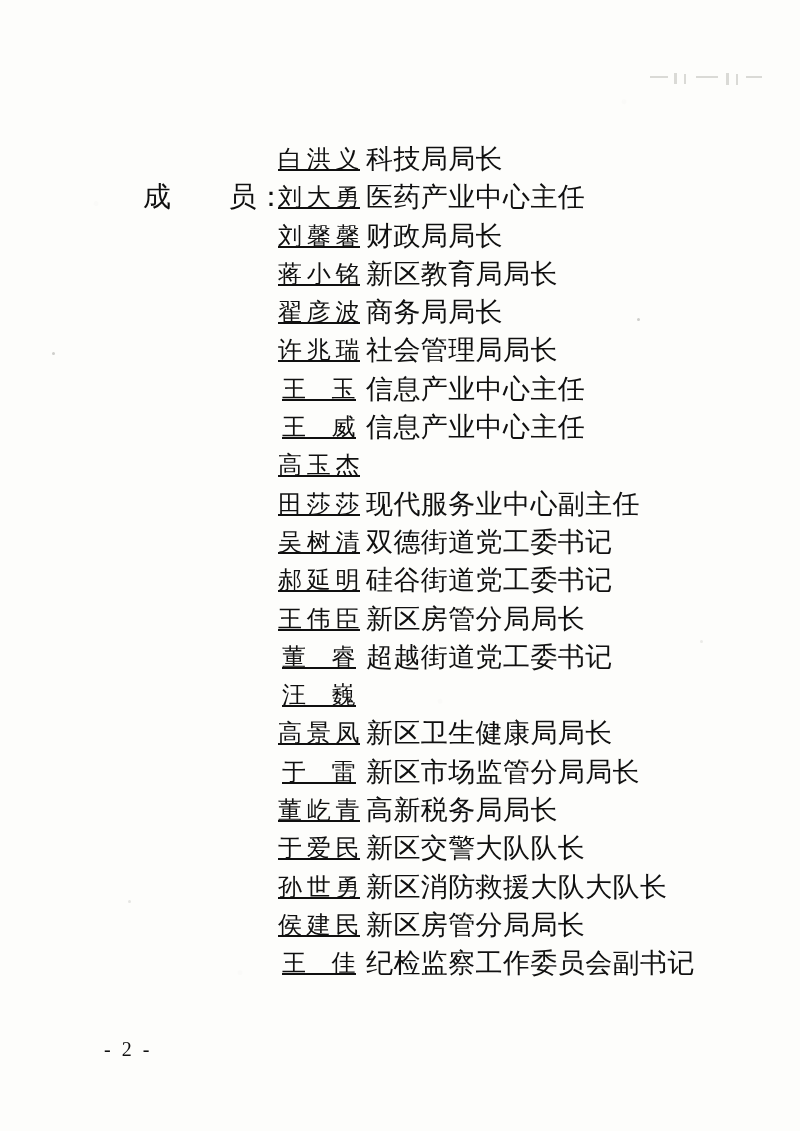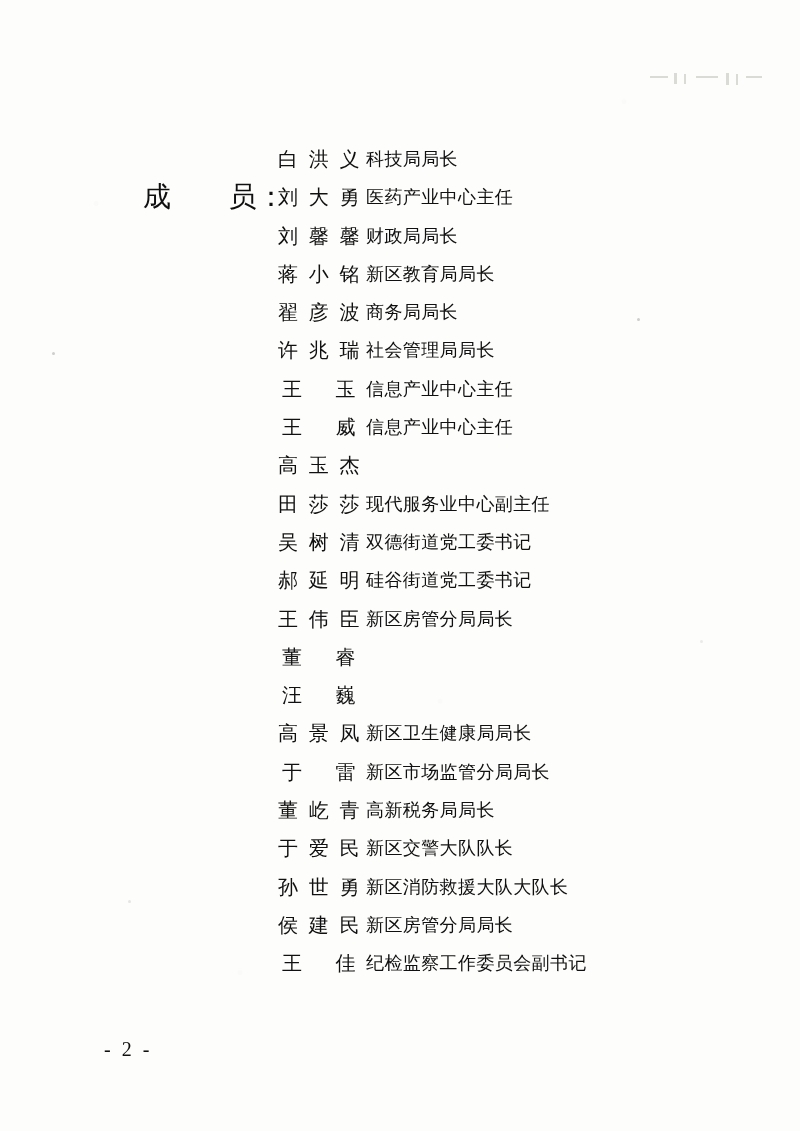--- a/index.html
+++ b/index.html
@@ -66,31 +66,32 @@
     font-size: 28px;
     letter-spacing: 0.5px;
   }
   .name {
     position: absolute;
     left: 278px;
     top: 0;
     width: 82px;
     text-align: justify;
     text-align-last: justify;
-    font-size: 20px;
+    font-size: 24px;
+    text-decoration: underline;
   }
   .name.two-char {
     padding: 0 4px;
     width: 74px;
   }
   .title {
     position: absolute;
     left: 366px;
     top: 0;
-    font-size: 18px;
+    font-size: 27px;
     letter-spacing: 0.4px;
   }
   .page-number {
     position: absolute;
     left: 104px;
     top: 1038px;
     font-size: 20px;
     letter-spacing: 3px;
     font-family: "Liberation Serif", "DejaVu Serif", serif;
   }
@@ -187,20 +188,21 @@
       <span class="title">硅谷街道党工委书记</span>
     </div>
 
     <div class="line">
       <span class="name">王伟臣</span>
       <span class="title">新区房管分局局长</span>
     </div>
 
     <div class="line">
       <span class="name two-char">董睿</span>
+      <span class="title">超越街道党工委书记</span>
     </div>
 
     <div class="line">
       <span class="name two-char">汪巍</span>
     </div>
 
     <div class="line">
       <span class="name">高景凤</span>
       <span class="title">新区卫生健康局局长</span>
     </div>

